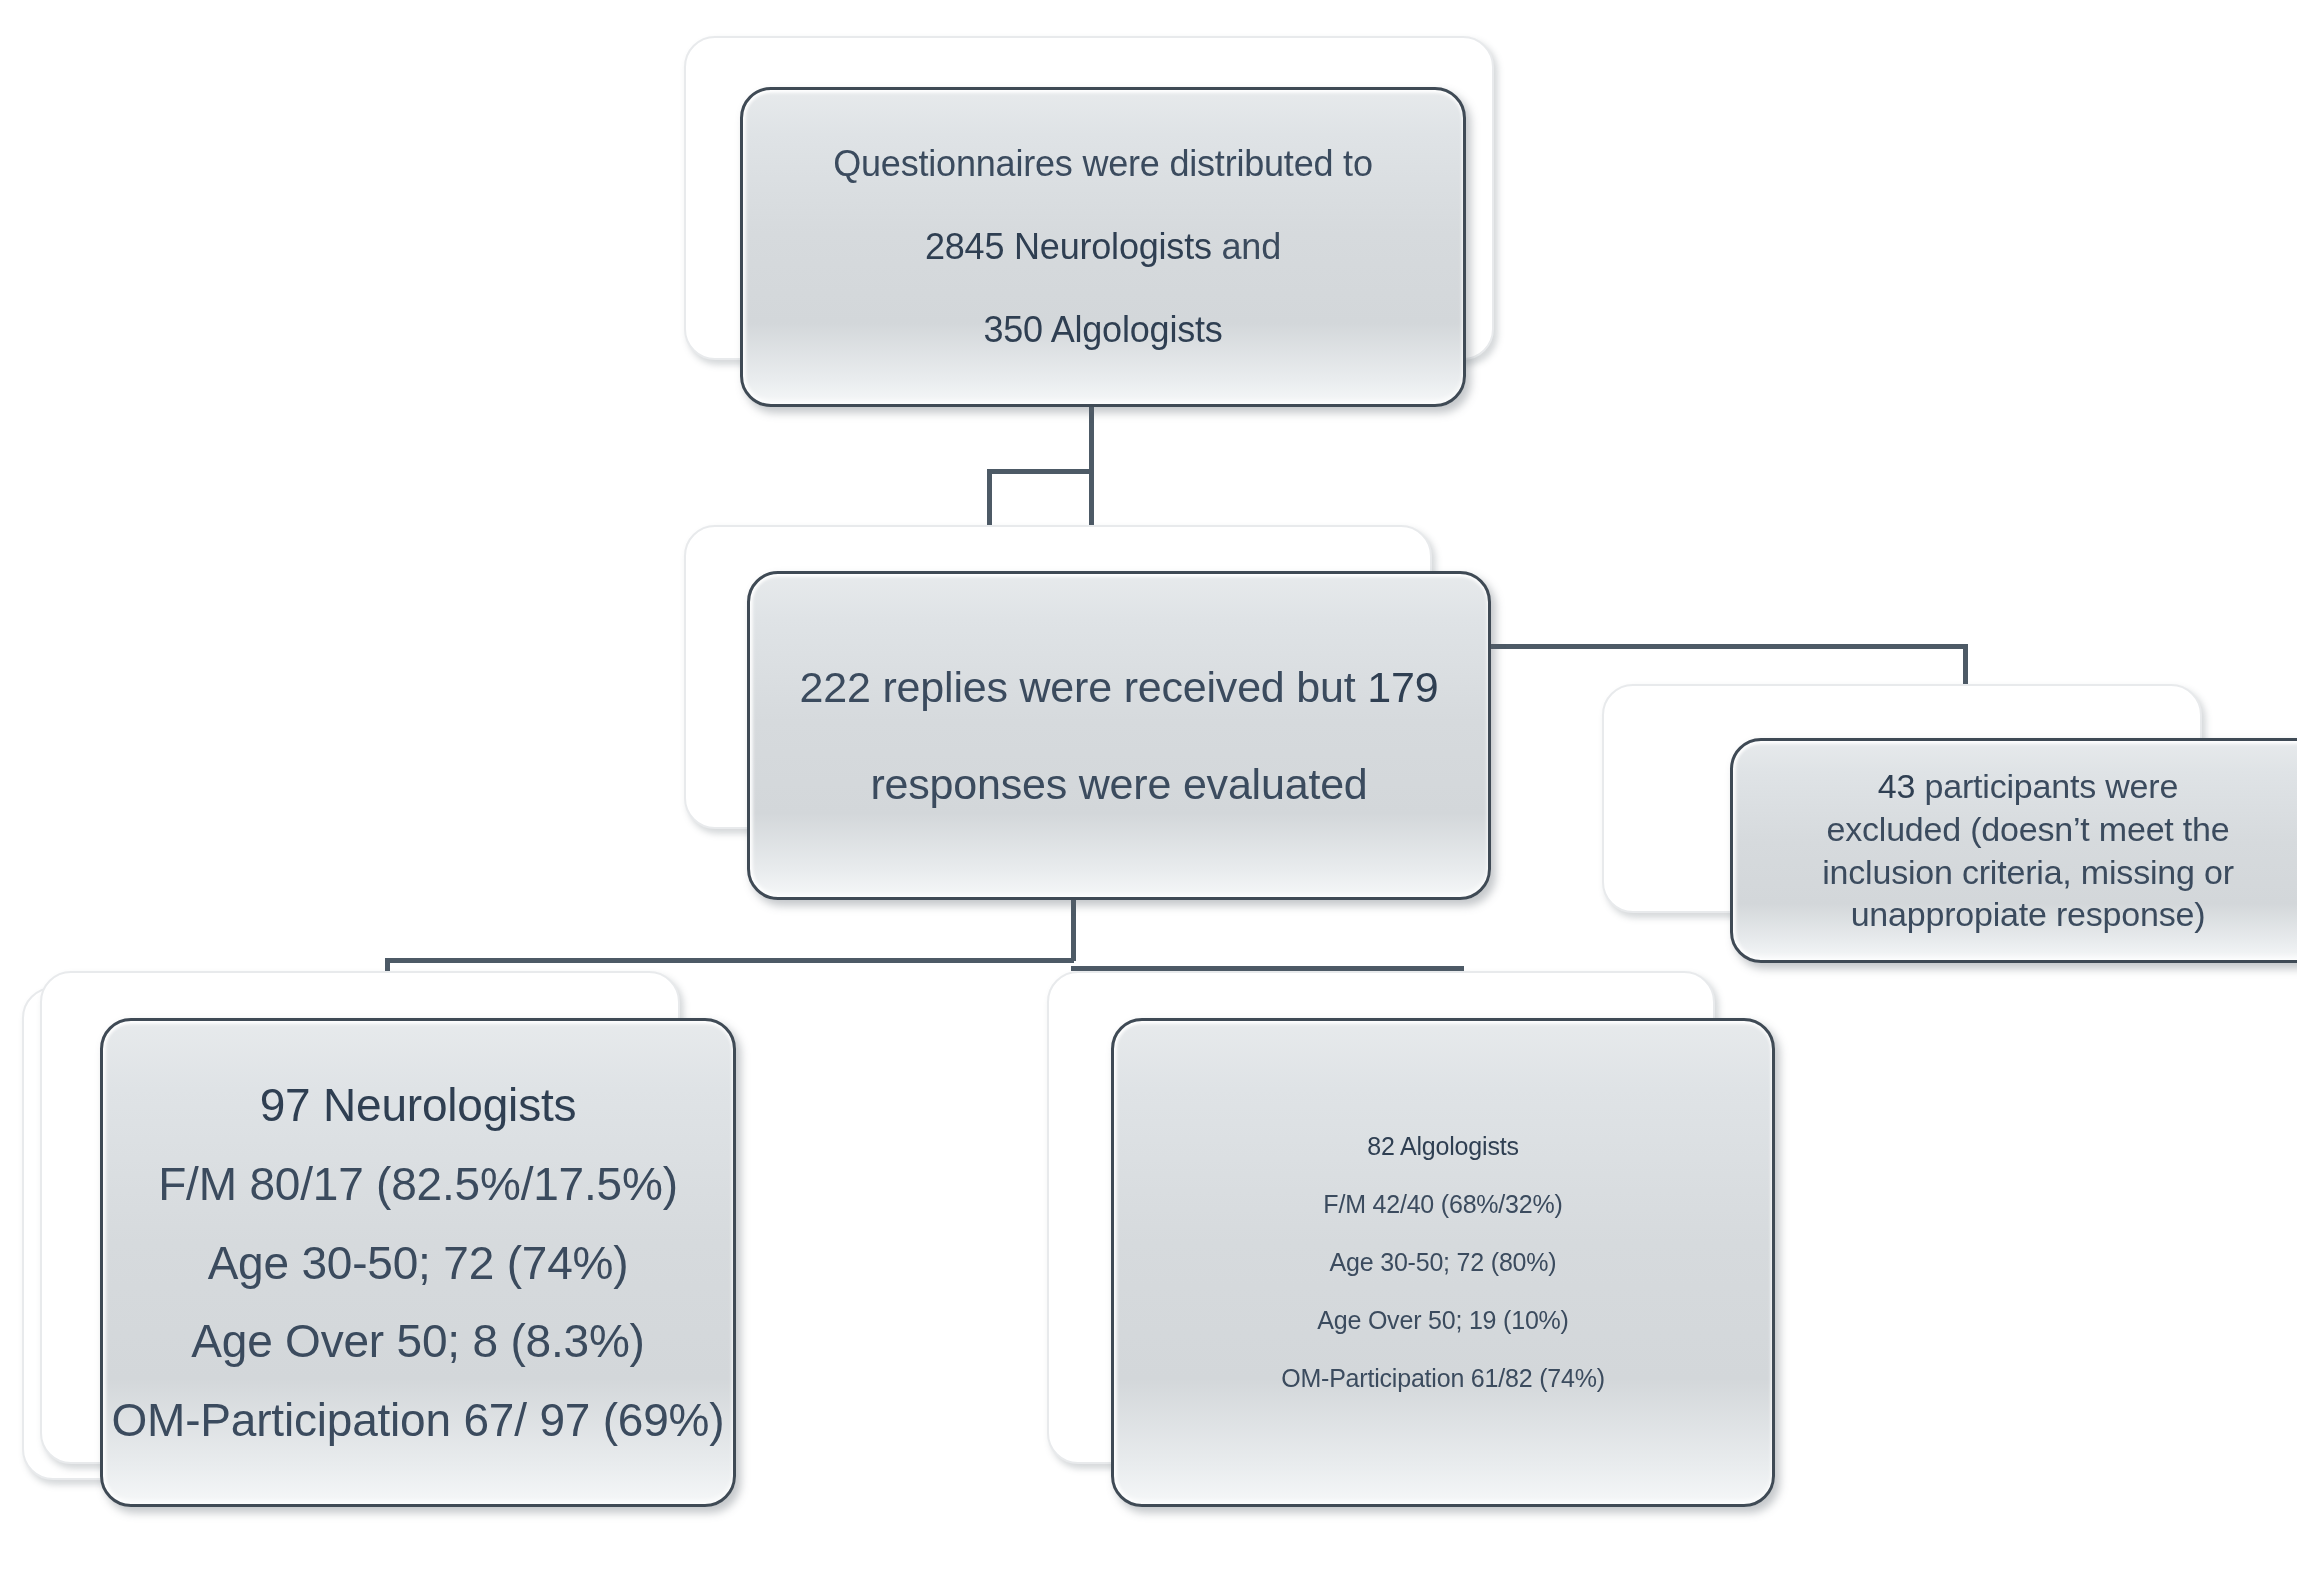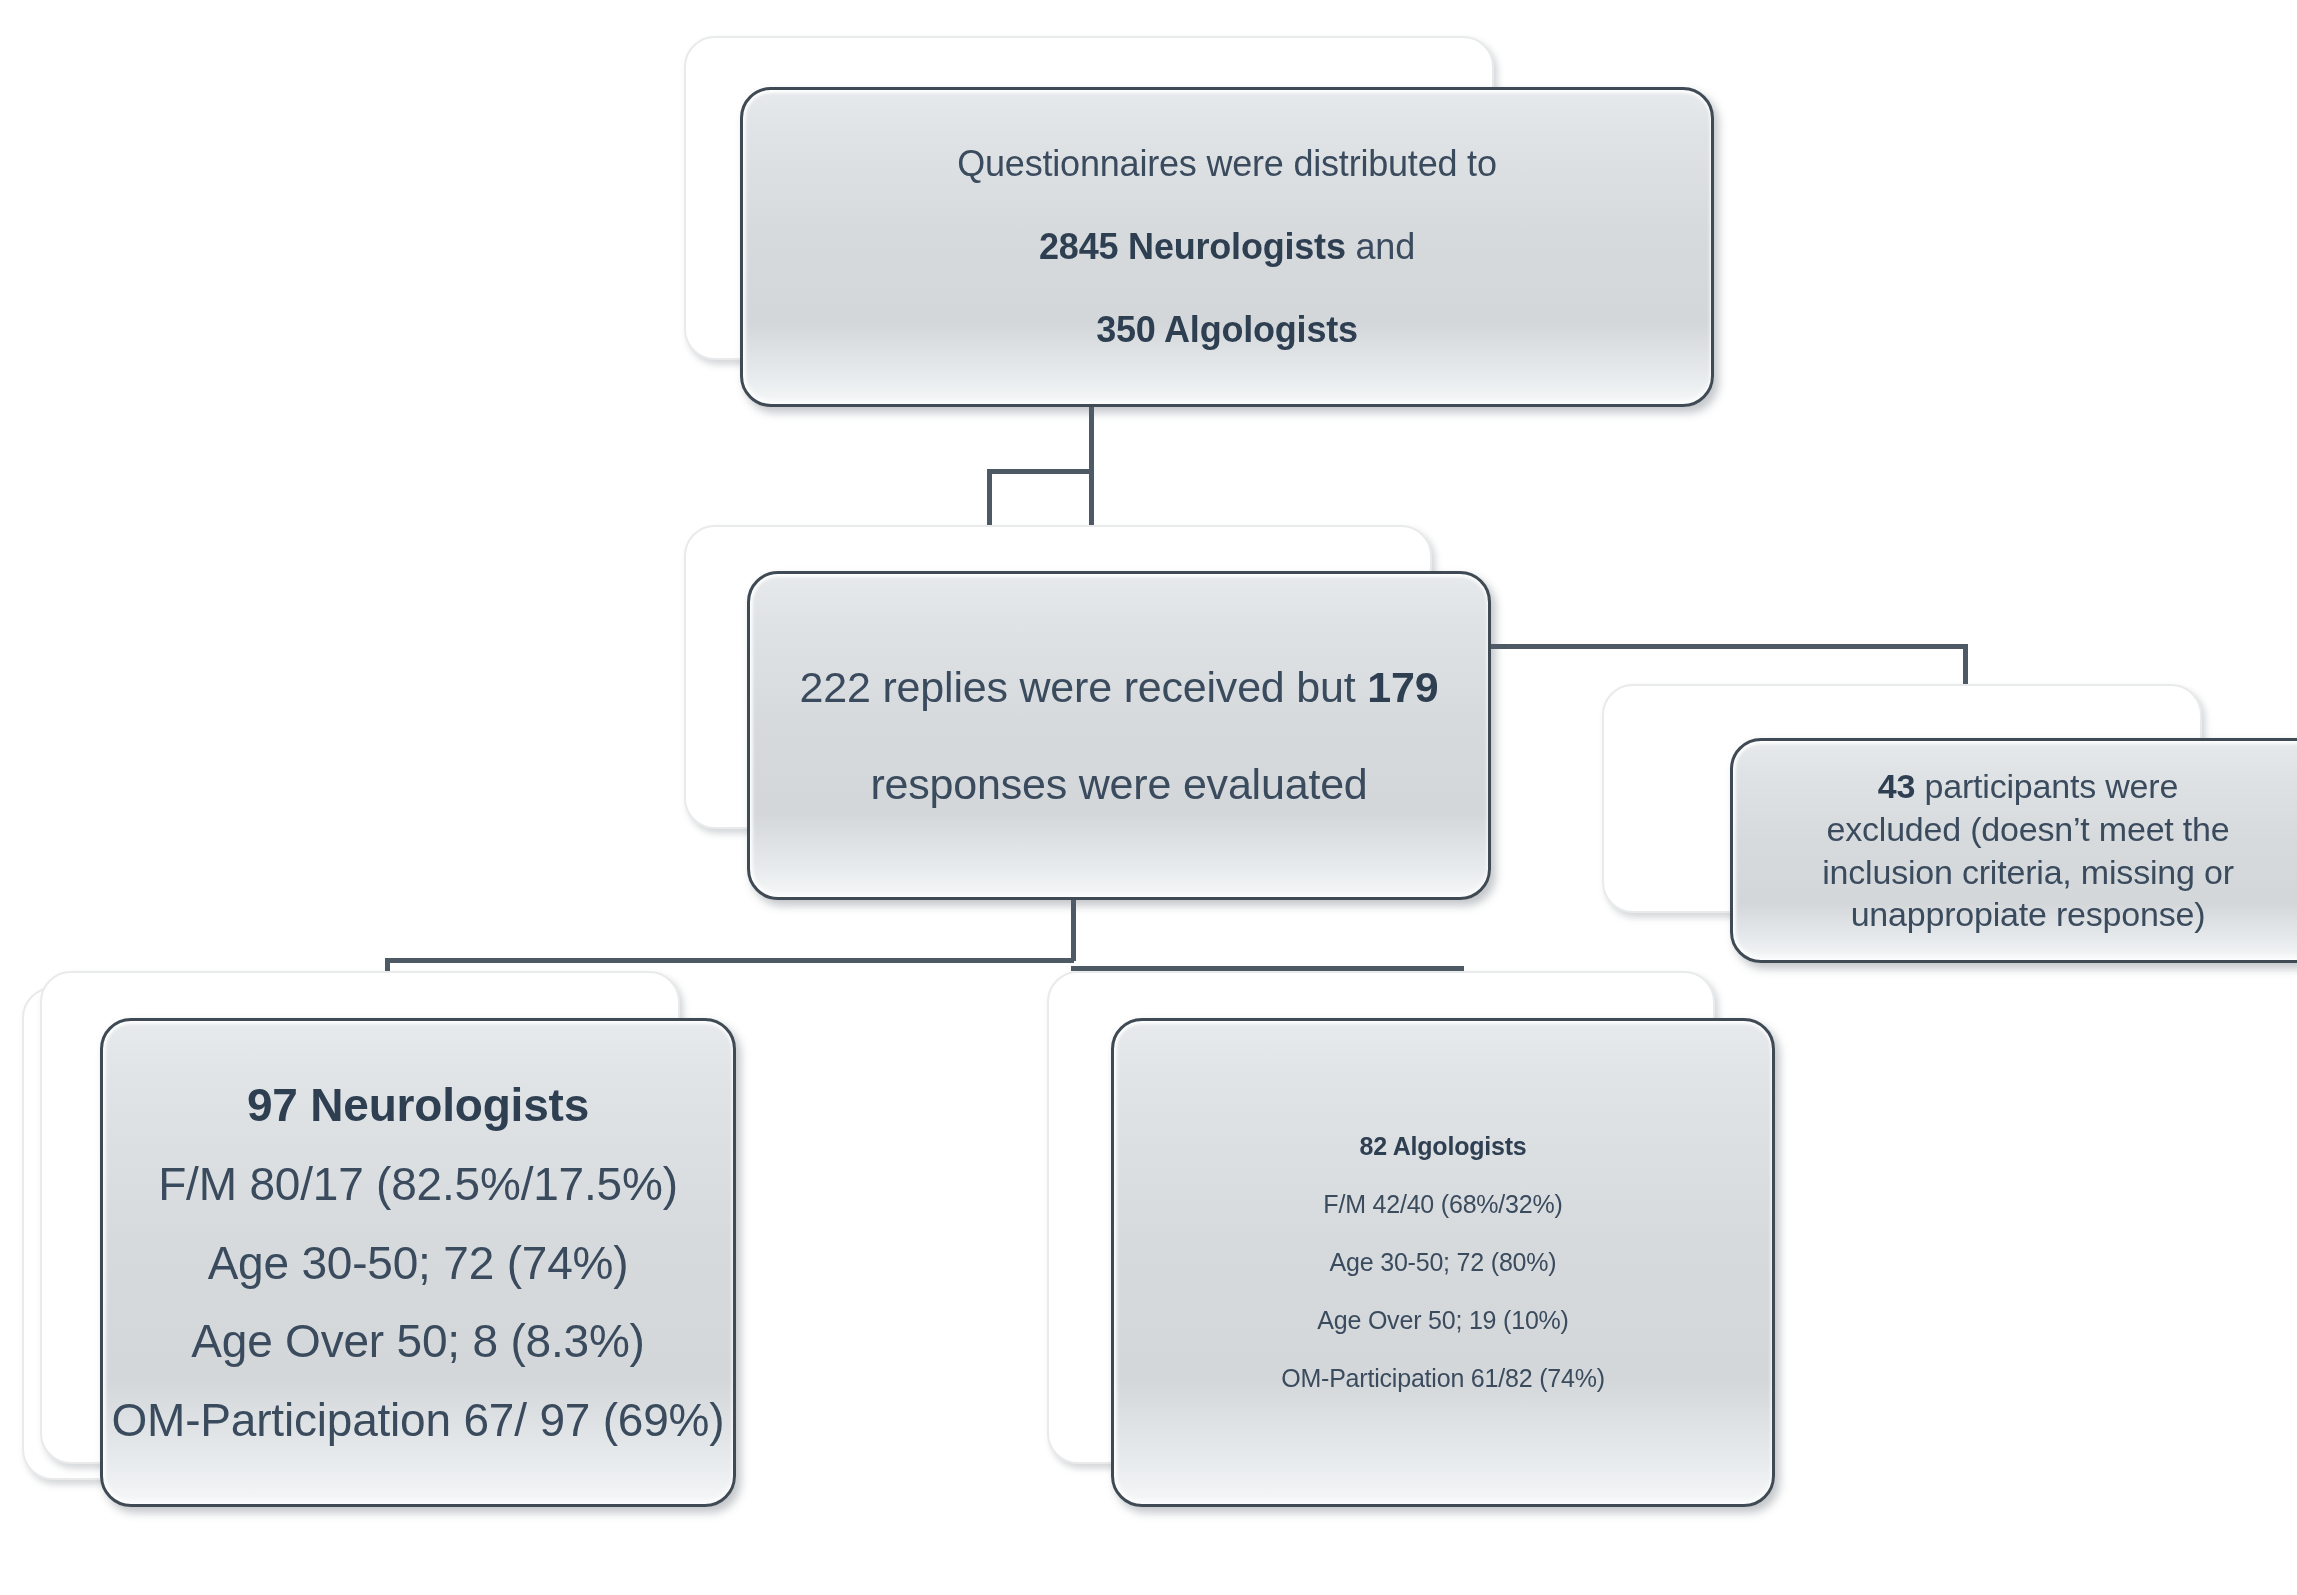--- a/index.html
+++ b/index.html
@@ -62,24 +62,24 @@
     justify-content: center;
     z-index: 10;
     color: #37475a;
   }
   .node .line {
     width: 100%;
     text-align: center;
     color: #3b4b5e;
     letter-spacing: -0.2px;
   }
-  .node .line b { font-weight: 700; color: #2f3f52; }
+  .node .line b { font-weight: 400; color: #2f3f52; }
 
   
-  #node-distributed { left: 740px; top: 87px; width: 974px; height: 320px; }
+  #node-distributed { left: 740px; top: 87px; width: 726px; height: 320px; }
   #ghost-distributed { left: 684px; top: 36px; width: 806px; height: 320px; }
   #node-distributed .line { font-size: 36px; line-height: 1.0; margin: 23.6px 0; }
 
   
   #node-replies { left: 747px; top: 571px; width: 744px; height: 329px; }
   #ghost-replies { left: 684px; top: 525px; width: 744px; height: 300px; }
   #node-replies .line { font-size: 43px; line-height: 1.0; margin: 27px 0; }
 
   
   #node-excluded { left: 1730px; top: 738px; width: 596px; height: 225px; }

